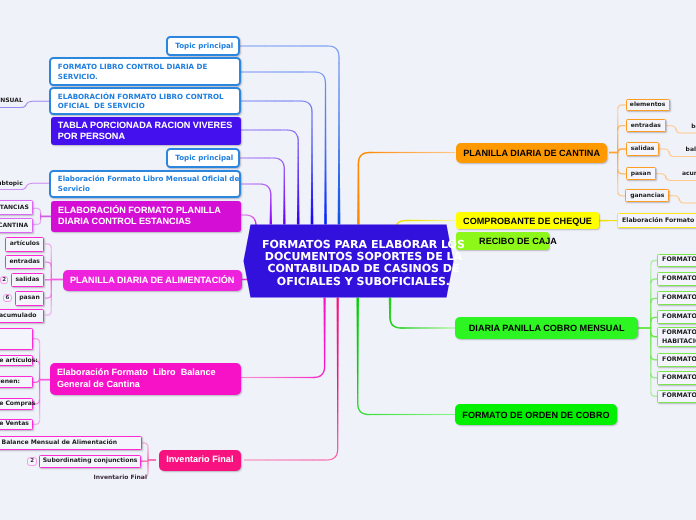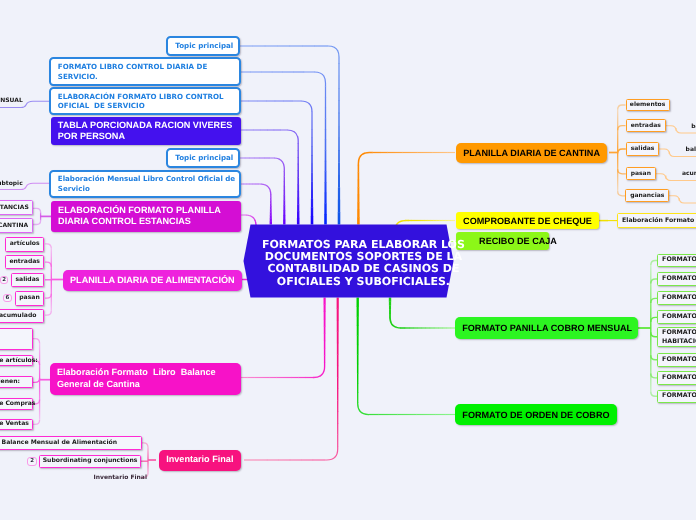--- a/index.html
+++ b/index.html
@@ -517,48 +517,48 @@
 OFICIAL  DE SERVICIO</span>
       </div>
       <div class="node" style="left: 50.8px; top: 117px; width: 190.3px; height: 28px; background: rgb(68, 17, 238); border: 0px solid rgb(68, 17, 238); border-radius: 3px; box-shadow: rgba(60, 50, 70, 0.3) 1px 1px 1.5px; color: rgb(255, 255, 255); font-size: 9.1px; font-weight: bold; line-height: 11.5px; font-family: &quot;Liberation Sans&quot;, sans-serif; padding: 0px 7px;">
         <span class="txt">TABLA PORCIONADA RACION VIVERES
 POR PERSONA</span>
       </div>
       <div class="node" style="left: 166.3px; top: 148.4px; width: 73.3px; height: 19.5px; background: rgb(255, 255, 255); border: 2px solid rgb(43, 134, 224); border-radius: 4.5px; box-shadow: rgba(60, 50, 70, 0.3) 1px 1px 1.5px; color: rgb(31, 127, 224); font-size: 7.1px; font-weight: bold; line-height: 9.4px; font-family: &quot;DejaVu Sans&quot;, sans-serif; padding: 0px 7px;">
         <span class="txt" style="text-align: center;">Topic principal</span>
       </div>
       <div class="node" style="left: 48.8px; top: 169.7px; width: 192.3px; height: 27.9px; background: rgb(255, 255, 255); border: 2px solid rgb(43, 134, 224); border-radius: 4.5px; box-shadow: rgba(60, 50, 70, 0.3) 1px 1px 1.5px; color: rgb(31, 127, 224); font-size: 7.1px; font-weight: bold; line-height: 9.4px; font-family: &quot;DejaVu Sans&quot;, sans-serif; padding: 0px 7px;">
-        <span class="txt">Elaboración Mensual Libro Control Oficial de
+        <span class="txt">Elaboración Formato Libro Mensual Oficial de
 Servicio</span>
       </div>
       <div class="node" style="left: 51.1px; top: 201.2px; width: 190px; height: 30.6px; background: rgb(212, 14, 212); border: 0px solid rgb(212, 14, 212); border-radius: 3px; box-shadow: rgba(60, 50, 70, 0.3) 1px 1px 1.5px; color: rgb(255, 255, 255); font-size: 9.1px; font-weight: bold; line-height: 11.5px; font-family: &quot;Liberation Sans&quot;, sans-serif; padding: 0px 7px;">
         <span class="txt">ELABORACIÓN FORMATO PLANILLA
 DIARIA CONTROL ESTANCIAS</span>
       </div>
       <div class="node" style="left: 62.9px; top: 270px; width: 178.7px; height: 21.3px; background: rgb(238, 34, 221); border: 0px solid rgb(238, 34, 221); border-radius: 5px; box-shadow: rgba(60, 50, 70, 0.3) 1px 1px 1.5px; color: rgb(255, 255, 255); font-size: 9.1px; font-weight: bold; line-height: 11.5px; font-family: &quot;Liberation Sans&quot;, sans-serif; padding: 0px 7px;">
-        <span class="txt" style="text-align: right;">PLANILLA DIARIA DE ALIMENTACIÓN</span>
+        <span class="txt" style="text-align: left;">PLANILLA DIARIA DE ALIMENTACIÓN</span>
       </div>
       <div class="node" style="left: 49.9px; top: 362.5px; width: 190.8px; height: 32.8px; background: rgb(247, 18, 200); border: 0px solid rgb(247, 18, 200); border-radius: 5px; box-shadow: rgba(60, 50, 70, 0.3) 1px 1px 1.5px; color: rgb(255, 255, 255); font-size: 9.1px; font-weight: bold; line-height: 11.5px; font-family: &quot;Liberation Sans&quot;, sans-serif; padding: 0px 7px;">
         <span class="txt">Elaboración Formato  Libro  Balance
 General de Cantina</span>
       </div>
       <div class="node" style="left: 158.9px; top: 449.7px; width: 81.9px; height: 21px; background: rgb(247, 18, 127); border: 0px solid rgb(247, 18, 127); border-radius: 5px; box-shadow: rgba(60, 50, 70, 0.3) 1px 1px 1.5px; color: rgb(255, 255, 255); font-size: 9.1px; font-weight: bold; line-height: 11.5px; font-family: &quot;Liberation Sans&quot;, sans-serif; padding: 0px 7px;">
         <span class="txt" style="text-align: center;">Inventario Final</span>
       </div>
       <div class="node" style="left: 456.1px; top: 142.9px; width: 151px; height: 20.5px; background: rgb(255, 153, 0); border: 0px solid rgb(255, 153, 0); border-radius: 5px; box-shadow: rgba(60, 50, 70, 0.3) 1px 1px 1.5px; color: rgb(0, 0, 0); font-size: 9.1px; font-weight: bold; line-height: 12px; font-family: &quot;Liberation Sans&quot;, sans-serif; padding: 0px 7px;">
         <span class="txt" style="text-align: center;">PLANILLA DIARIA DE CANTINA</span>
       </div>
       <div class="node" style="left: 456.1px; top: 211.8px; width: 142.6px; height: 17.6px; background: rgb(255, 255, 0); border: 0px solid rgb(255, 255, 0); border-radius: 3px; box-shadow: rgba(60, 50, 70, 0.3) 1px 1px 1.5px; color: rgb(0, 0, 0); font-size: 9.1px; font-weight: bold; line-height: 12px; font-family: &quot;Liberation Sans&quot;, sans-serif; padding: 0px 7px;">
         <span class="txt" style="text-align: center;">COMPROBANTE DE CHEQUE</span>
       </div>
       <div class="node" style="left: 456.1px; top: 232.4px; width: 92.9px; height: 17.3px; background: rgb(140, 247, 24); border: 0px solid rgb(140, 247, 24); border-radius: 3px; box-shadow: rgba(60, 50, 70, 0.3) 1px 1px 1.5px; color: rgb(0, 0, 0); font-size: 9.1px; font-weight: bold; line-height: 12px; font-family: &quot;Liberation Sans&quot;, sans-serif; padding: 0px 7px;">
         <span class="txt" style="text-align: center; margin-left: 16px;">RECIBO DE CAJA</span>
       </div>
       <div class="node" style="left: 455.2px; top: 317.2px; width: 183px; height: 21.5px; background: rgb(44, 245, 33); border: 0px solid rgb(44, 245, 33); border-radius: 5px; box-shadow: rgba(60, 50, 70, 0.3) 1px 1px 1.5px; color: rgb(0, 0, 0); font-size: 9.1px; font-weight: bold; line-height: 12px; font-family: &quot;Liberation Sans&quot;, sans-serif; padding: 0px 7px;">
-        <span class="txt" style="text-align: center;">FORMATO PANILLA COBRO MENSUAL</span>
+        <span class="txt" style="text-align: center;">DIARIA PANILLA COBRO MENSUAL</span>
       </div>
       <div class="node" style="left: 455.2px; top: 404.2px; width: 161.5px; height: 21px; background: rgb(0, 240, 0); border: 0px solid rgb(0, 240, 0); border-radius: 5px; box-shadow: rgba(60, 50, 70, 0.3) 1px 1px 1.5px; color: rgb(0, 0, 0); font-size: 9.1px; font-weight: bold; line-height: 12px; font-family: &quot;Liberation Sans&quot;, sans-serif; padding: 0px 7px;">
         <span class="txt" style="text-align: center;">FORMATO DE ORDEN DE COBRO</span>
       </div>
       <div class="node" style="left: -12.9px; top: 200.1px; width: 45.9px; height: 14.9px; background: rgb(244, 245, 252); border: 1.7px solid rgb(221, 102, 245); border-radius: 1.5px; box-shadow: rgba(60, 50, 70, 0.3) 1px 1px 1.5px; color: rgb(26, 26, 26); font-size: 6px; font-weight: bold; line-height: 12px; font-family: &quot;DejaVu Sans&quot;, sans-serif; padding: 0px 2px;">
         <span class="txt" style="text-align: center;">ESTANCIAS</span>
       </div>
       <div class="node" style="left: -6.9px; top: 218.2px; width: 39.9px; height: 14.9px; background: rgb(244, 245, 252); border: 1.7px solid rgb(221, 102, 245); border-radius: 1.5px; box-shadow: rgba(60, 50, 70, 0.3) 1px 1px 1.5px; color: rgb(26, 26, 26); font-size: 6px; font-weight: bold; line-height: 12px; font-family: &quot;DejaVu Sans&quot;, sans-serif; padding: 0px 2px;">
         <span class="txt" style="text-align: center;">CANTINA</span>
       </div>

